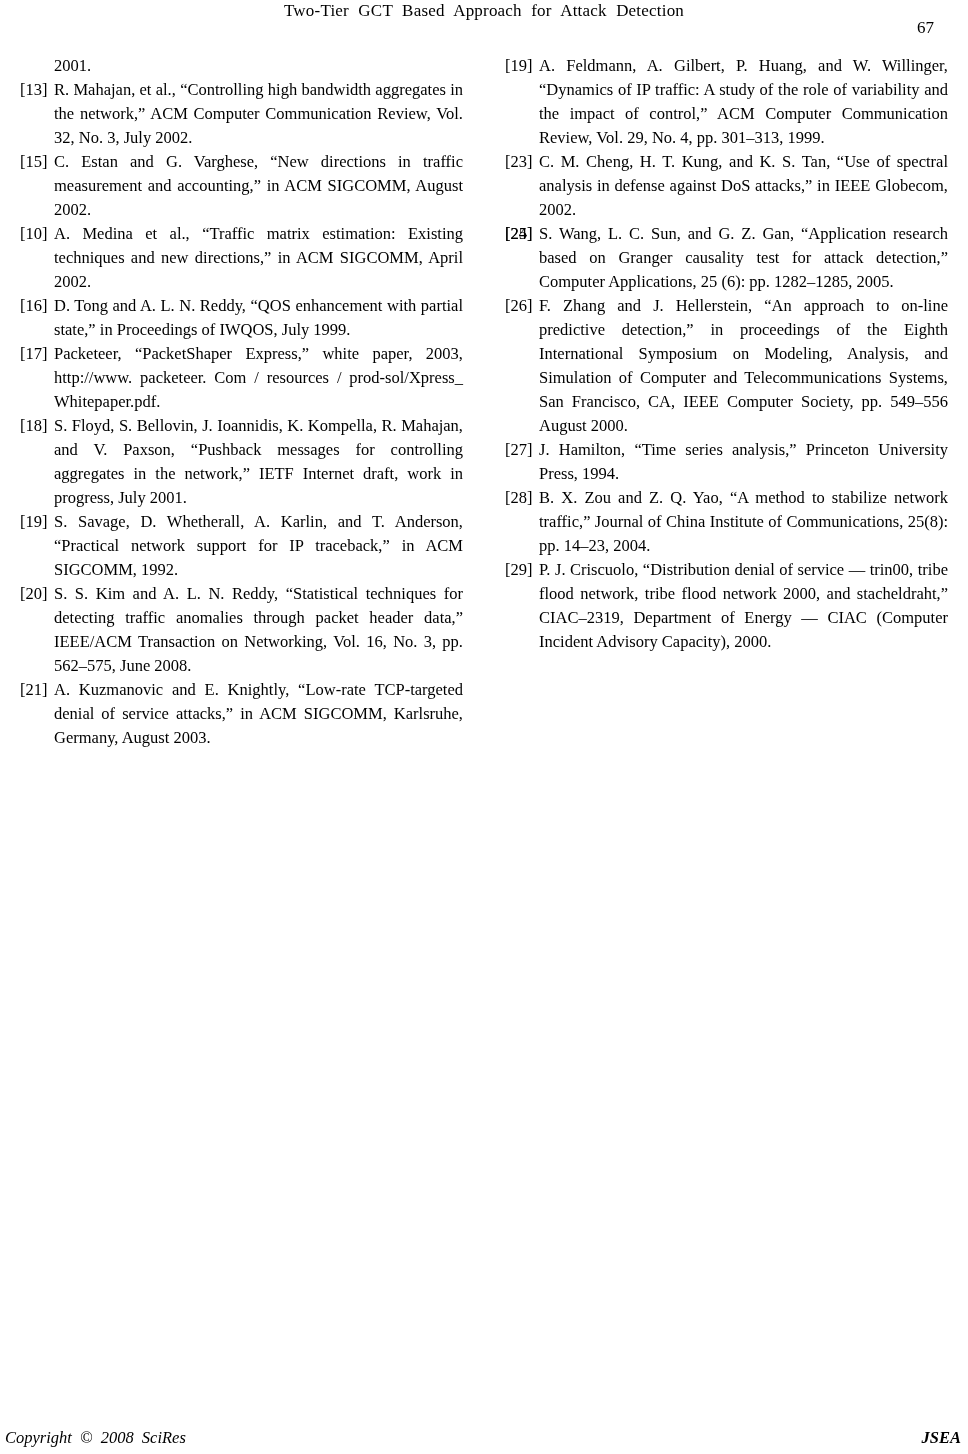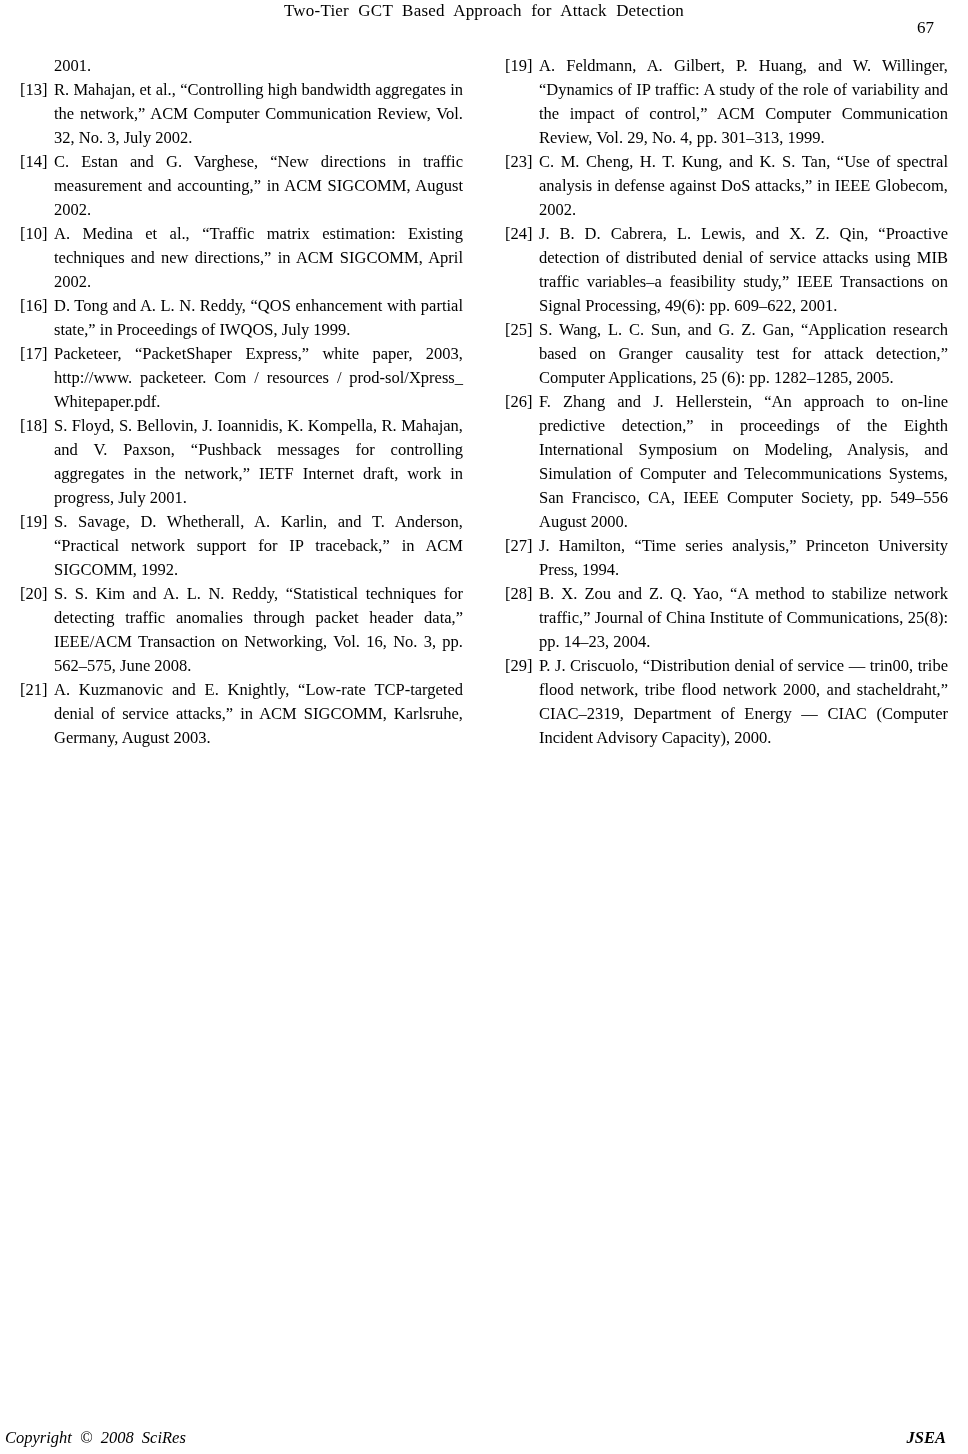--- a/index.html
+++ b/index.html
@@ -62,21 +62,21 @@
     bottom: 6px;
     display: flex;
     justify-content: space-between;
     align-items: baseline;
     font-size: 16.5px;
   }
   .copyright { word-spacing: 4px; font-style: italic; }
   .journal {
     font-weight: bold;
     font-style: italic;
-    margin-right: 17px;
+    margin-right: 2px;
   }
 </style>
 </head>
 <body>
 
 <div class="page">
 
   <div class="page-header">
     <div class="paper-title">Two-Tier GCT Based Approach for Attack Detection</div>
     <div class="page-number">67</div>
@@ -87,21 +87,21 @@
     <div class="col">
       <div class="ref">
         <span class="ref-label"></span>
         <span class="ref-text">2001.</span>
       </div>
       <div class="ref">
         <span class="ref-label">[13]</span>
         <span class="ref-text">R. Mahajan, et al., “Controlling high bandwidth aggregates in the network,” ACM Computer Communication Review, Vol. 32, No. 3, July 2002.</span>
       </div>
       <div class="ref">
-        <span class="ref-label">[14]</span>
+        <span class="ref-label">[15]</span>
         <span class="ref-text">C. Estan and G. Varghese, “New directions in traffic measurement and accounting,” in ACM SIGCOMM, August 2002.</span>
       </div>
       <div class="ref">
         <span class="ref-label">[10]</span>
         <span class="ref-text">A. Medina et al., “Traffic matrix estimation: Existing techniques and new directions,” in ACM SIGCOMM, April 2002.</span>
       </div>
       <div class="ref">
         <span class="ref-label">[16]</span>
         <span class="ref-text">D. Tong and A. L. N. Reddy, “QOS enhancement with partial state,” in Proceedings of IWQOS, July 1999.</span>
       </div>
@@ -131,21 +131,20 @@
       <div class="ref">
         <span class="ref-label">[19]</span>
         <span class="ref-text">A. Feldmann, A. Gilbert, P. Huang, and W. Willinger, “Dynamics of IP traffic: A study of the role of variability and the impact of control,” ACM Computer Communication Review, Vol. 29, No. 4, pp. 301–313, 1999.</span>
       </div>
       <div class="ref">
         <span class="ref-label">[23]</span>
         <span class="ref-text">C. M. Cheng, H. T. Kung, and K. S. Tan, “Use of spectral analysis in defense against DoS attacks,” in IEEE Globecom, 2002.</span>
       </div>
       <div class="ref">
         <span class="ref-label">[24]</span>
-        <span class="ref-text">J. B. D. Cabrera, L. Lewis, and X. Z. Qin, “Proactive detection of distributed denial of service attacks using MIB traffic variables–a feasibility study,” IEEE Transactions on Signal Processing, 49(6): pp. 609–622, 2001.</span>
       </div>
       <div class="ref">
         <span class="ref-label">[25]</span>
         <span class="ref-text">S. Wang, L. C. Sun, and G. Z. Gan, “Application research based on Granger causality test for attack detection,” Computer Applications, 25 (6): pp. 1282–1285, 2005.</span>
       </div>
       <div class="ref">
         <span class="ref-label">[26]</span>
         <span class="ref-text">F. Zhang and J. Hellerstein, “An approach to on-line predictive detection,” in proceedings of the Eighth International Symposium on Modeling, Analysis, and Simulation of Computer and Telecommunications Systems, San Francisco, CA, IEEE Computer Society, pp. 549–556 August 2000.</span>
       </div>
       <div class="ref">

